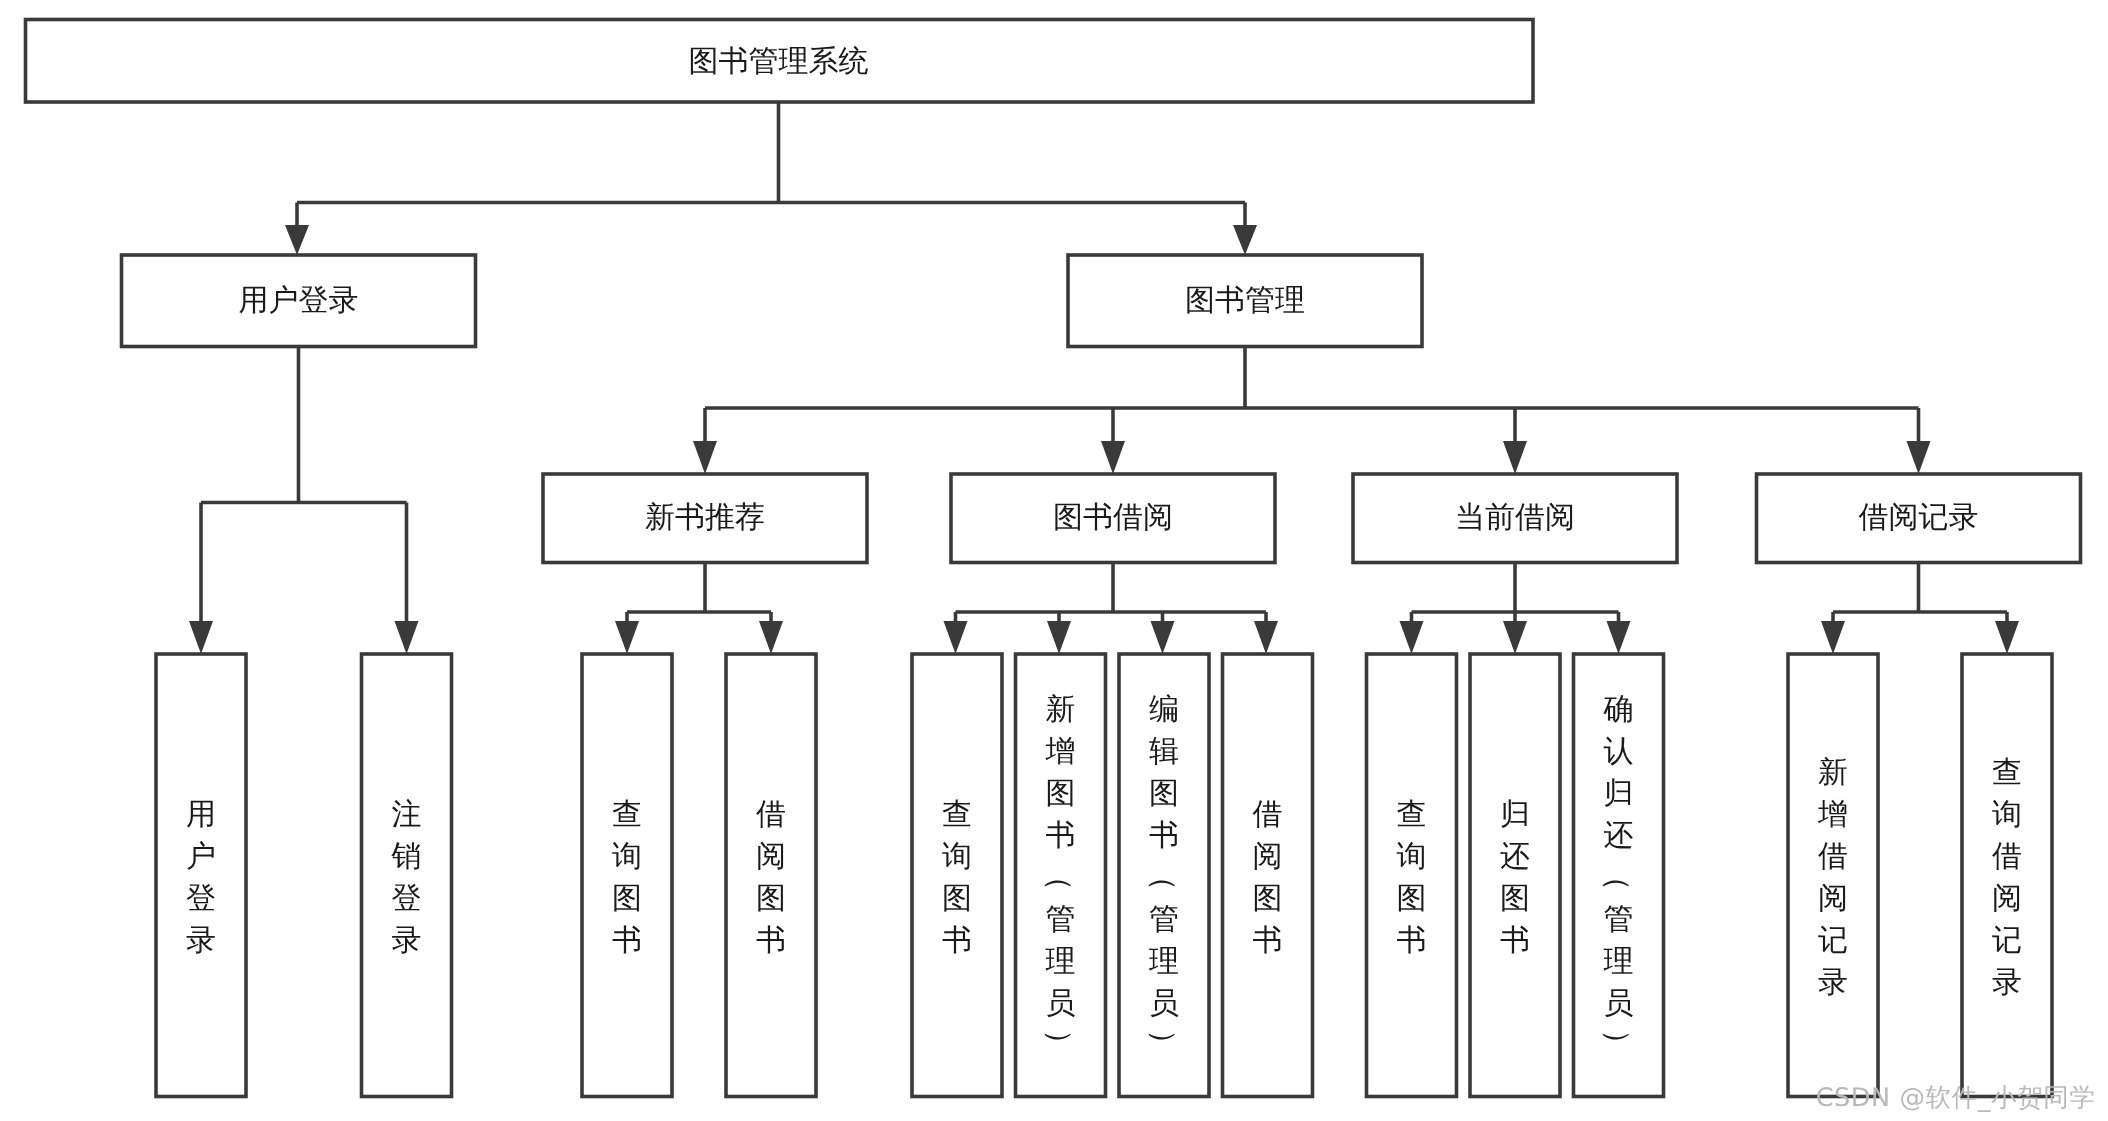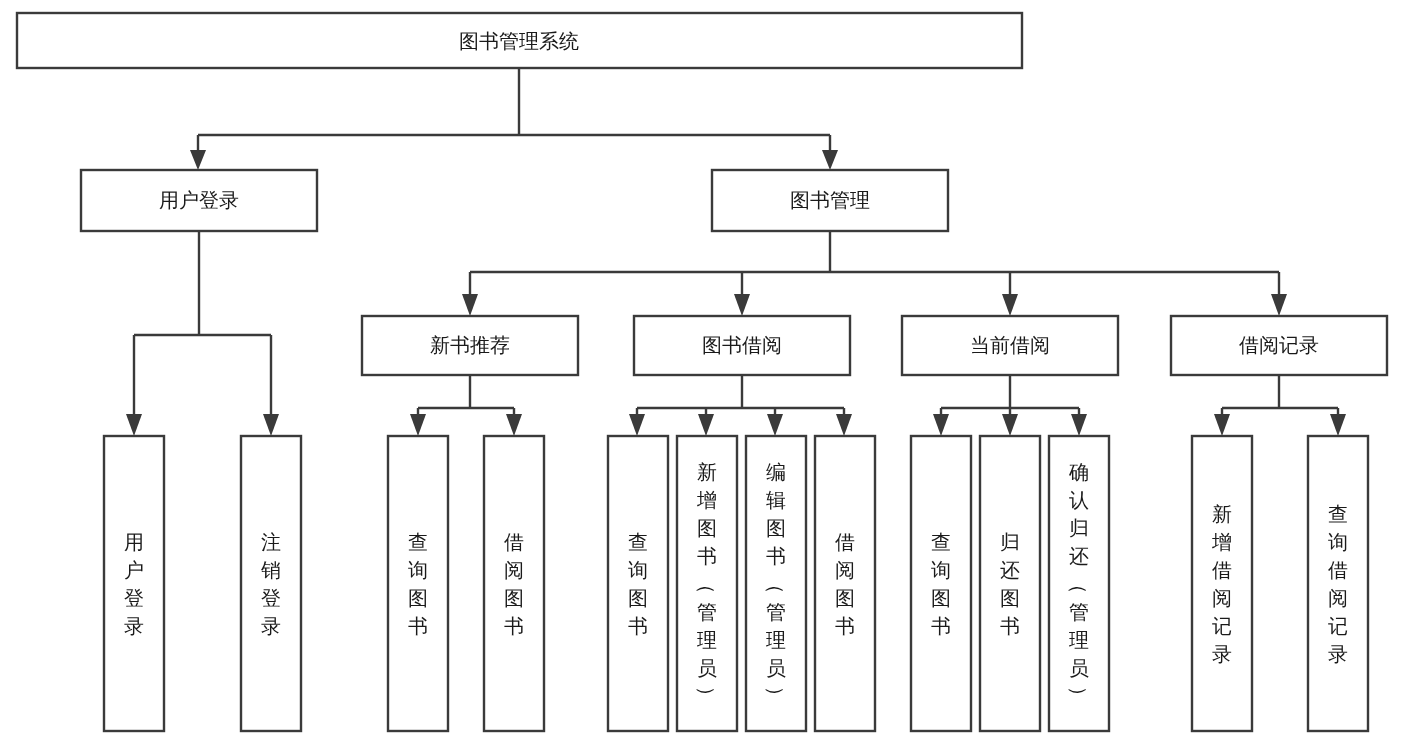--- a/index.html
+++ b/index.html
@@ -307,13 +307,14 @@
             <text class="node-label-v-char" x="1338" y="549">询</text>
             <text class="node-label-v-char" x="1338" y="577">借</text>
             <text class="node-label-v-char" x="1338" y="605">阅</text>
             <text class="node-label-v-char" x="1338" y="633">记</text>
             <text class="node-label-v-char" x="1338" y="661">录</text>
           </g>
       </g>
     </g>
   </svg>
 
+  <div class="watermark-text">CSDN @软件_小贺同学</div>
 </div>
 
 </body></html>

